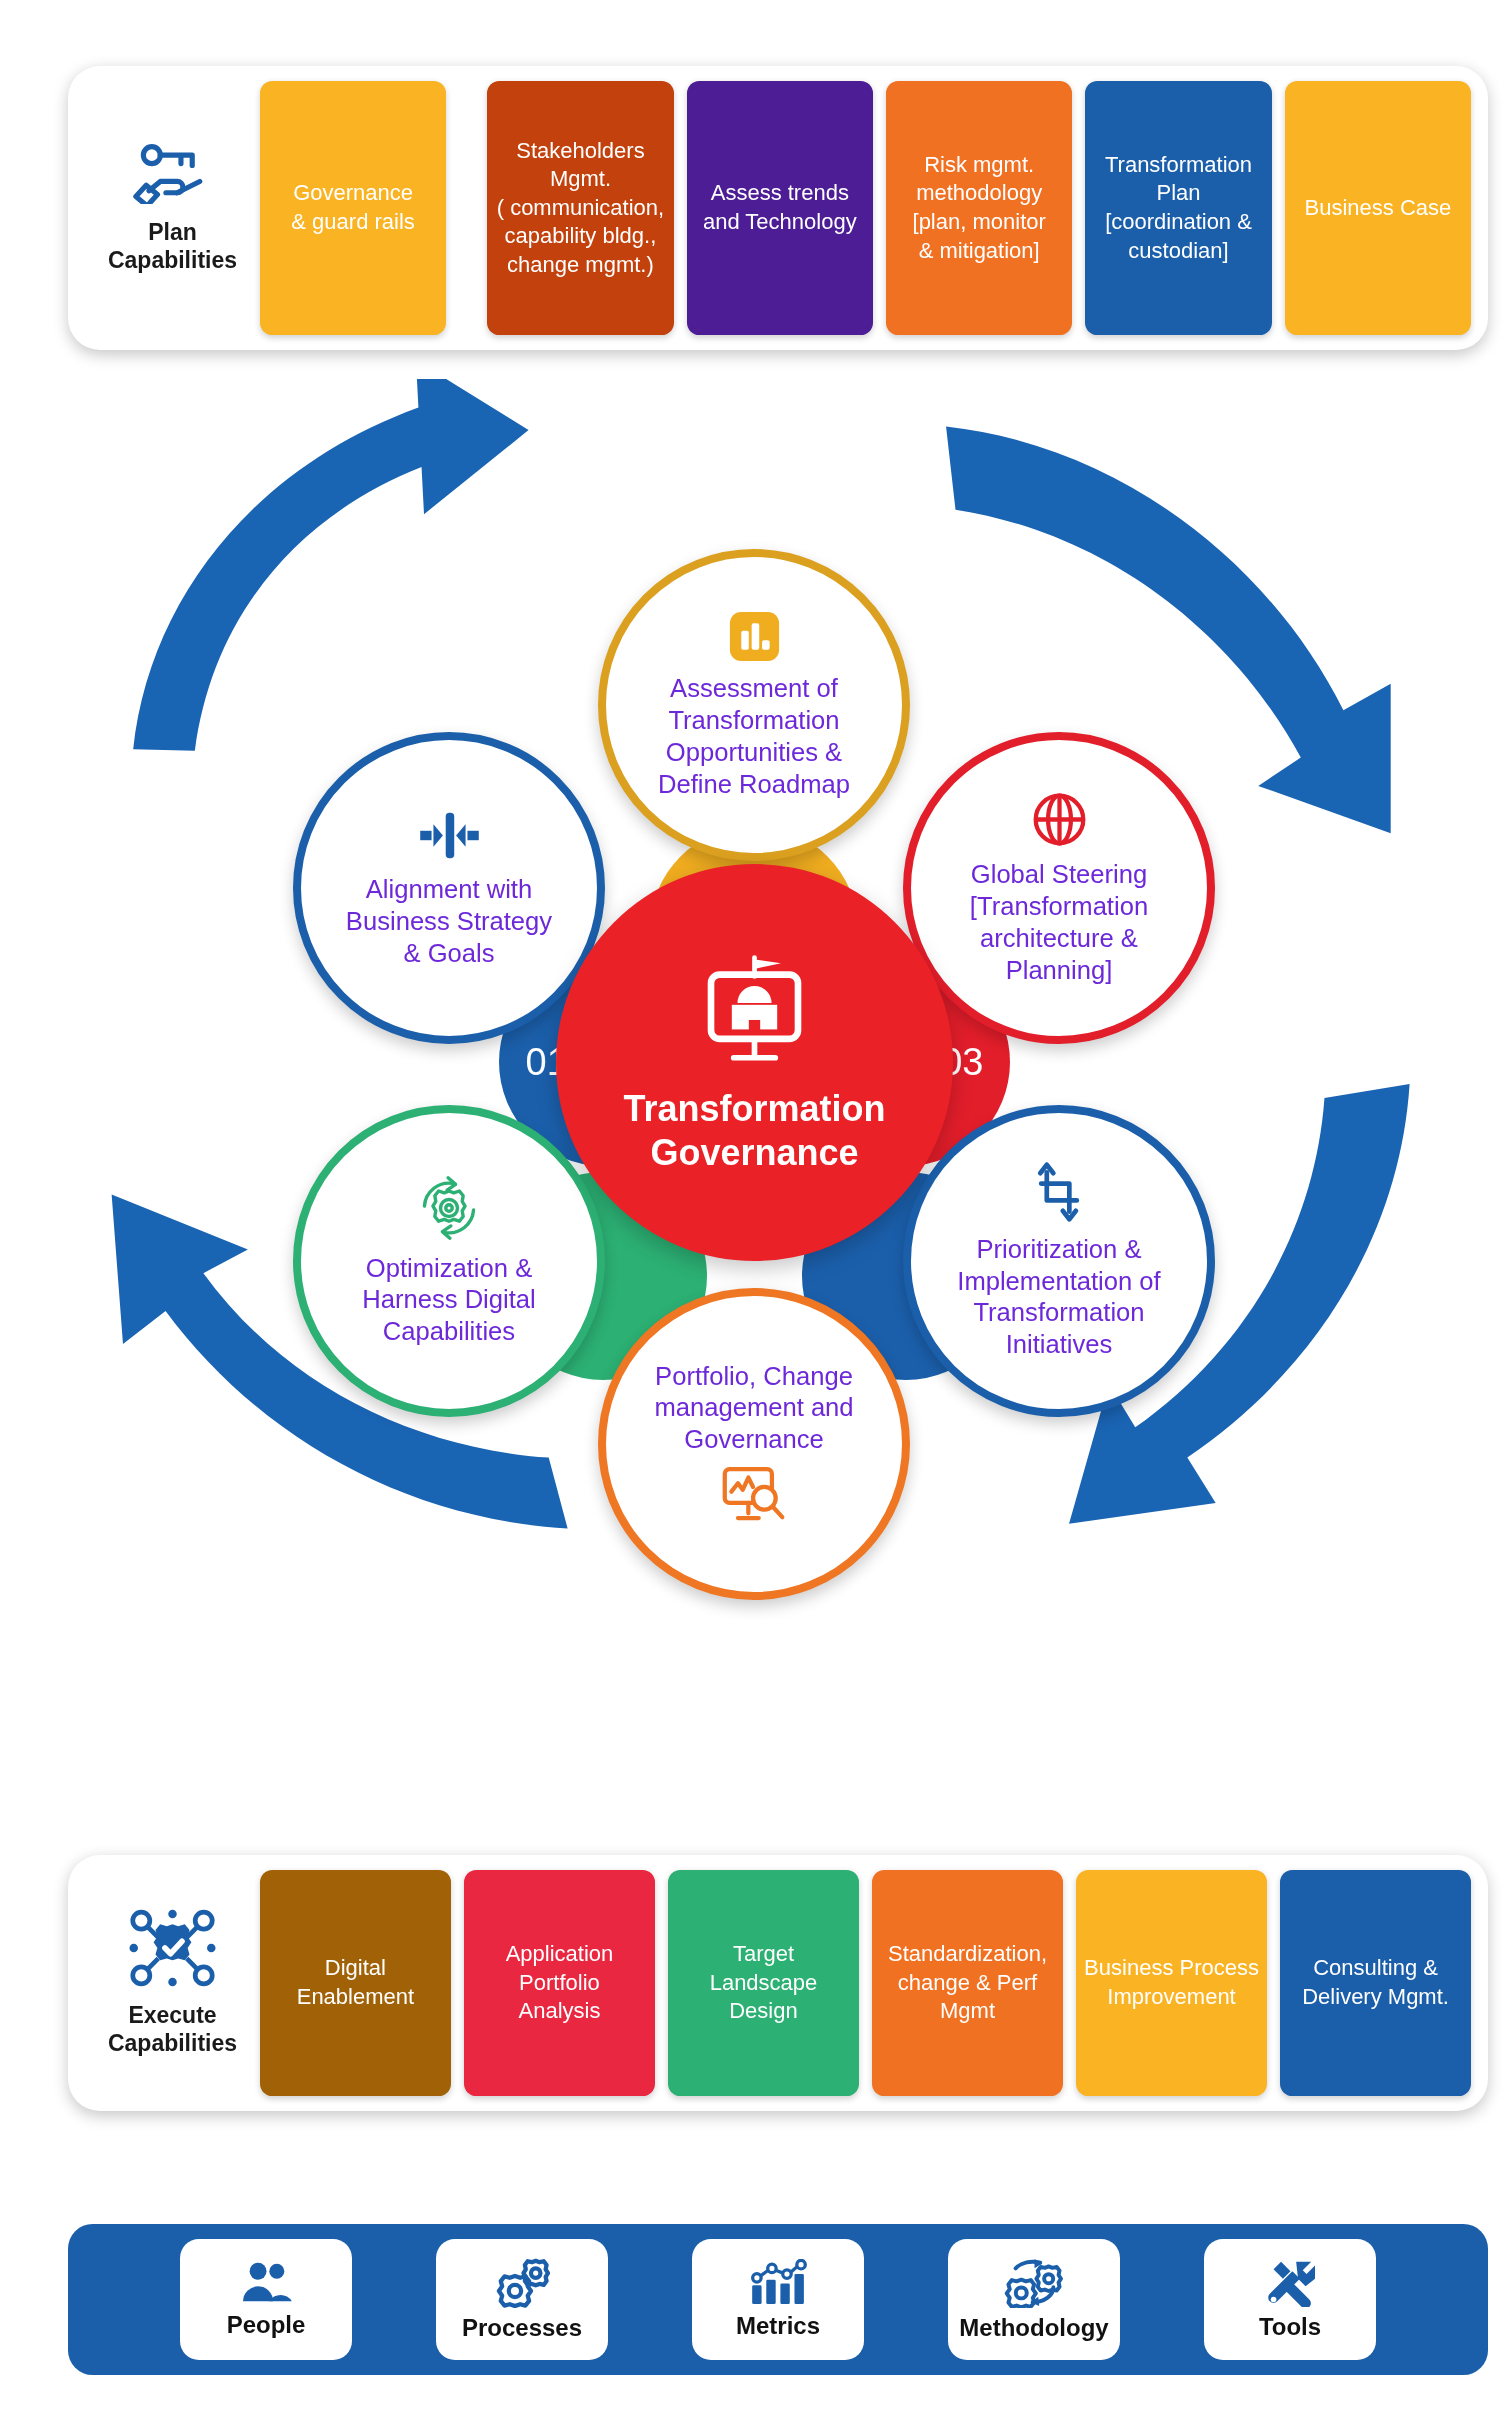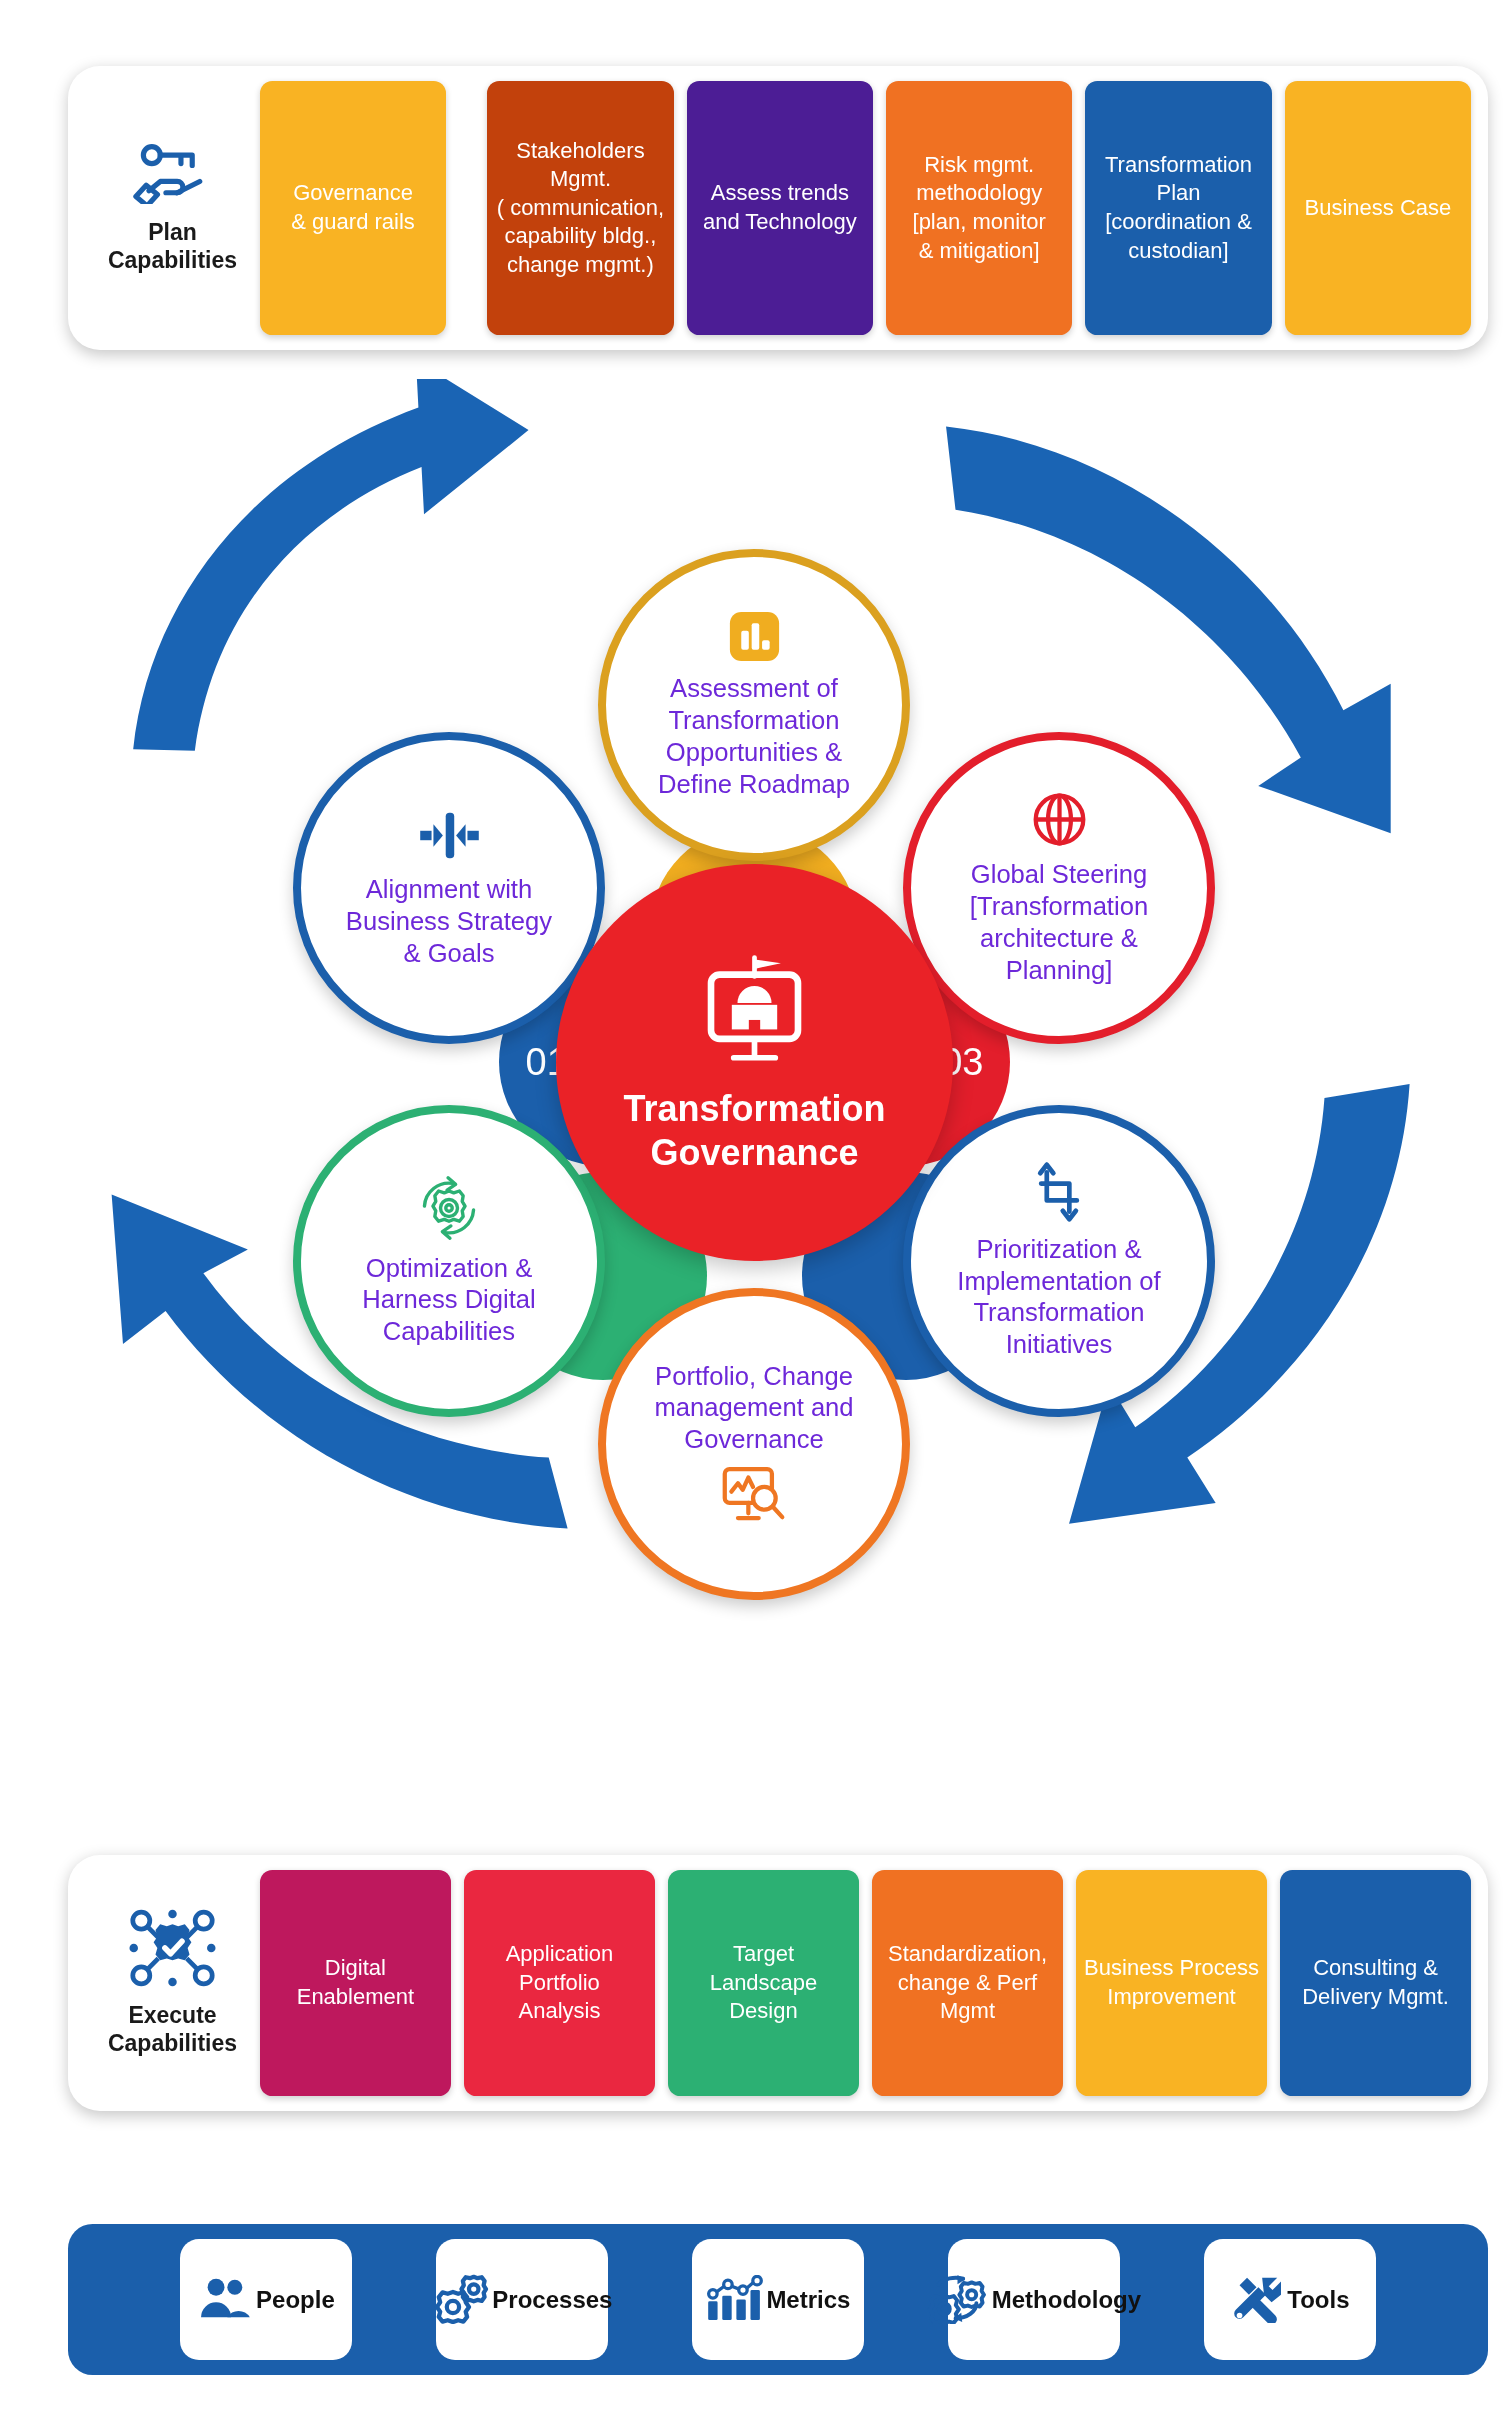--- a/index.html
+++ b/index.html
@@ -141,21 +141,21 @@
     display: flex;
     align-items: center;
     justify-content: space-evenly;
     padding: 0 28px;
   }
   .enabler {
     width: 172px; height: 121px;
     background: #ffffff;
     border-radius: 19px;
     display: flex;
-    flex-direction: row;
+    flex-direction: column;
     align-items: center;
     justify-content: center;
     gap: 3.8px;
   }
   .enabler .en-label {
     font-size: 24px;
     font-weight: bold;
     color: #111111;
   }
 </style>
@@ -361,21 +361,21 @@
           <circle cx="87" cy="41" r="4.5"></circle>
         <path d="M46 16 l6 2 7 -2 5 6 -2 7 4 6 -4 6 2 7 -5 6 -7 -2 -6 2 -6 -2 -7 2 -5 -6 2 -7 -4 -6 4 -6 -2 -7 5 -6 7 2 z"></path>
         <path d="M38 41 l6 6 12 -13" fill="none" stroke="#ffffff" stroke-width="6" stroke-linecap="round" stroke-linejoin="round"></path>
       </svg>
     </span>
     <div class="cap-title">
       <span>Execute</span><br><span>Capabilities</span>
     </div>
   </div>
   <div class="cap-cards">
-    <div class="cap-card" style="background:#be185d;">
+    <div class="cap-card" style="background:#a16207;">
       <div><span>Digital</span><br><span>Enablement</span></div>
     </div>
     <div class="cap-card" style="background:#ea2740;">
       <div><span>Application</span><br><span>Portfolio</span><br><span>Analysis</span></div>
     </div>
     <div class="cap-card" style="background:#2cb073;">
       <div><span>Target</span><br><span>Landscape</span><br><span>Design</span></div>
     </div>
     <div class="cap-card" style="background:#f07122;">
       <div><span>Standardization,</span><br><span>change &amp; Perf</span><br><span>Mgmt</span></div>

